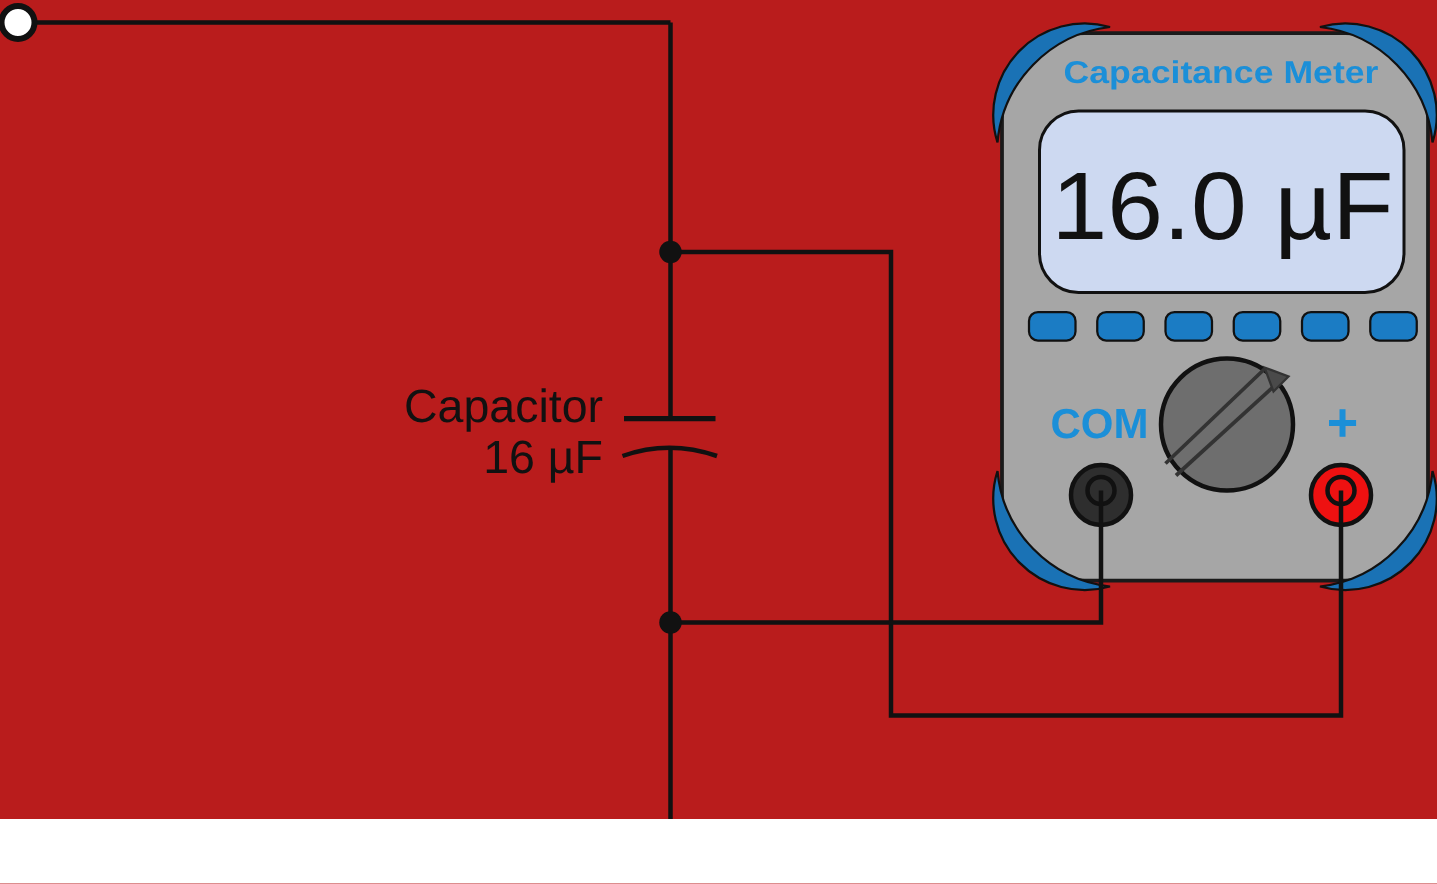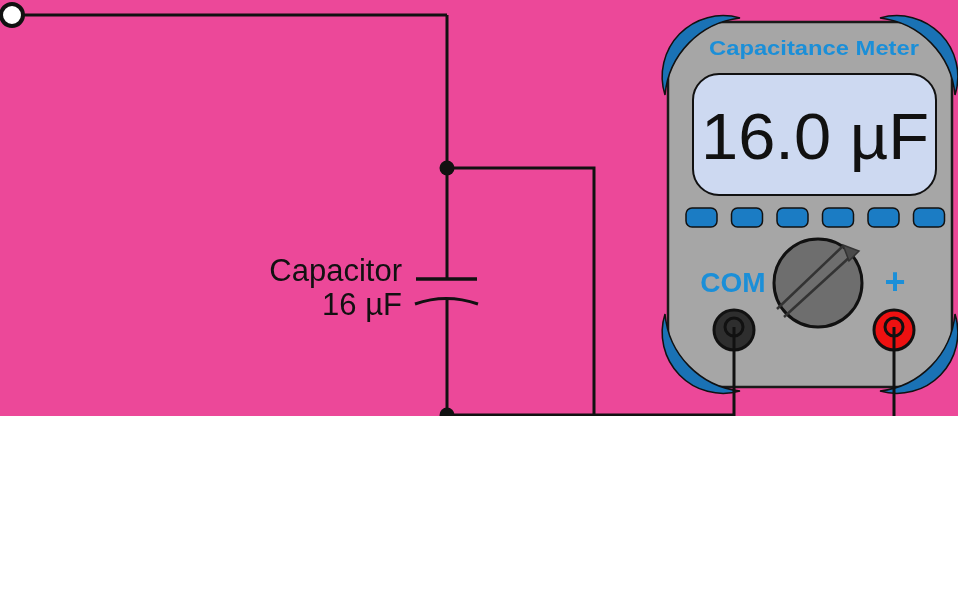--- a/index.html
+++ b/index.html
@@ -1,16 +1,16 @@
 <!DOCTYPE html>
 <html><head>
 <meta charset="utf-8">
 <style>
   html, body { margin: 0; padding: 0; background: #ffffff; }
-  .stage { width: 958px; height: 416px; position: relative; background: #ec4899; overflow: hidden; }
+  .stage { width: 958px; height: 546px; position: relative; background: #b91c1c; overflow: hidden; }
   svg { display: block; }
   text { font-family: "Liberation Sans", sans-serif; }
   .cap-label { font-size: 31px; fill: #111111; }
   .meter-title { font-size: 21px; font-weight: bold; }
   .display-text { font-size: 64px; fill: #111111; }
   .jack-label { font-weight: bold; }
   .com-label { font-size: 28px; }
   .plus-label { font-size: 36px; }
 </style>
 </head>

